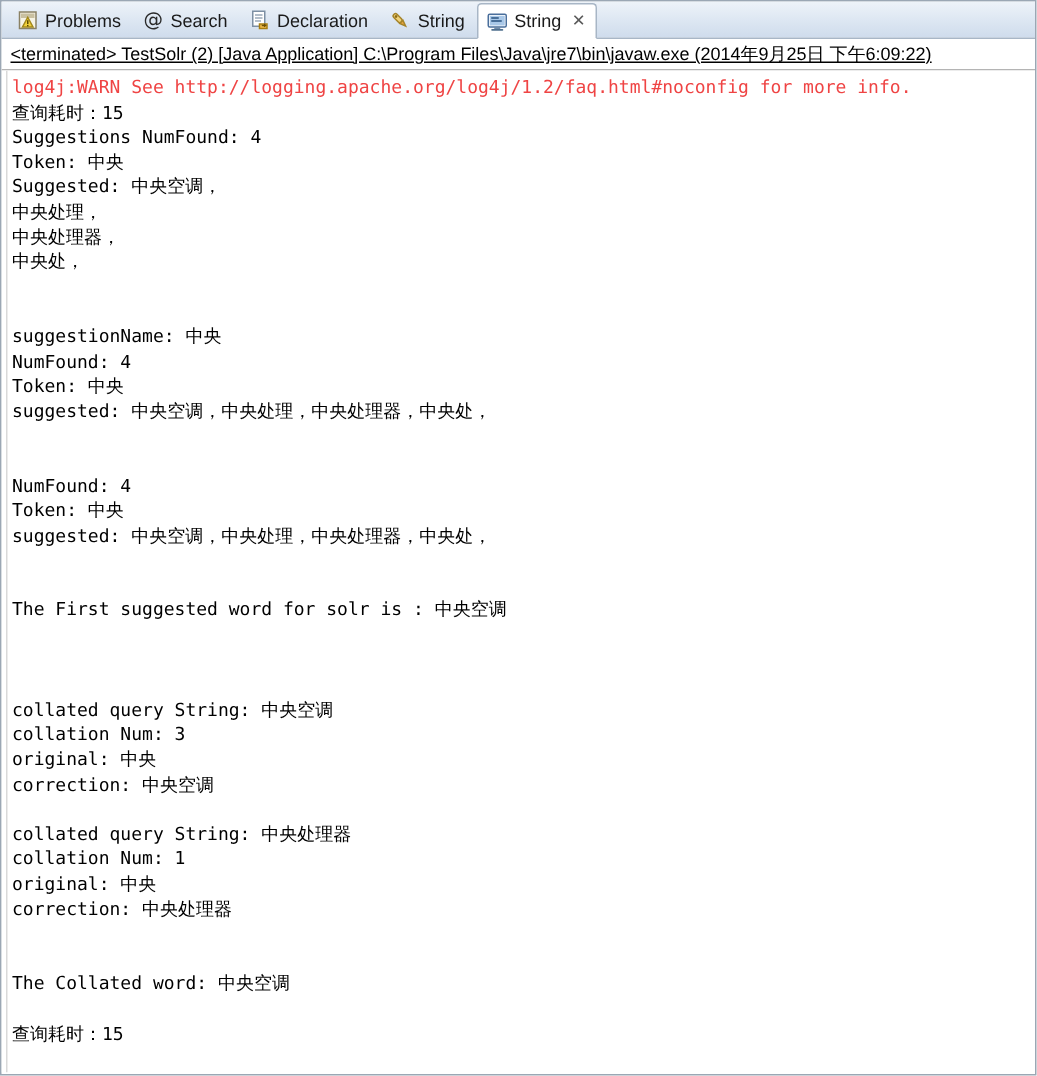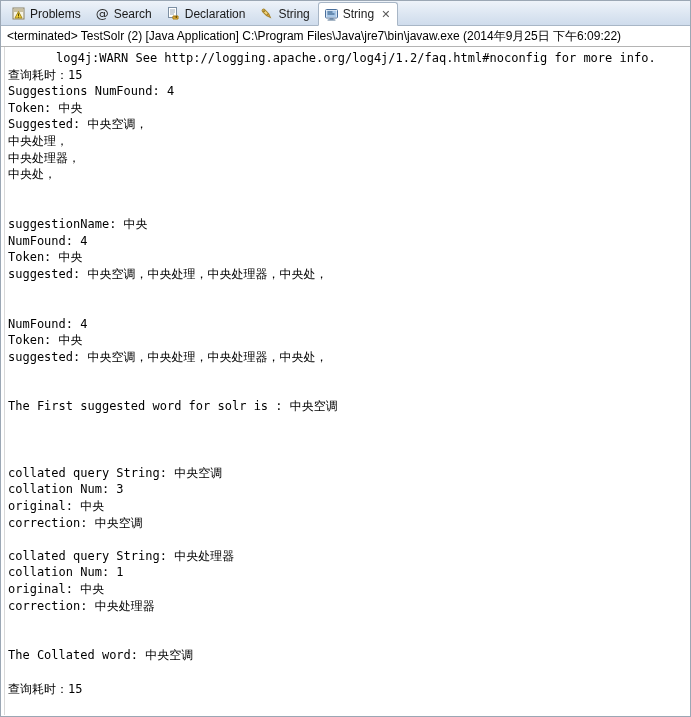--- a/index.html
+++ b/index.html
@@ -88,20 +88,21 @@
     height: 21px;
     line-height: 21px;
     font-size: 12px;
     color: #000000;
     padding-left: 6px;
     border-bottom: 1px solid #b4b4b4;
     white-space: nowrap;
     overflow: hidden;
     background: #ffffff;
     box-sizing: border-box;
+    text-decoration: underline;
   }
 
   
   #console {
     position: relative;
     background: #ffffff;
     height: 668px;
     overflow: hidden;
     box-sizing: border-box;
   }
@@ -118,21 +119,21 @@
     position: relative;
     padding: 3px 0 0 7px;
     font-family: "DejaVu Sans Mono", "Liberation Mono", monospace;
     font-size: 12px;
     line-height: 16.6px;
     white-space: pre;
     color: #000000;
   }
   .ln { height: 16.6px; }
   .ln.blank { height: 16.6px; }
-  .warn { color: #000000; margin-left: 48px; }
+  .warn { color: #ef4444; }
 </style>
 </head>
 <body>
 
 <div id="app">
 
   <div id="tabbar">
 
     <div class="tab">
       <span class="ico">

